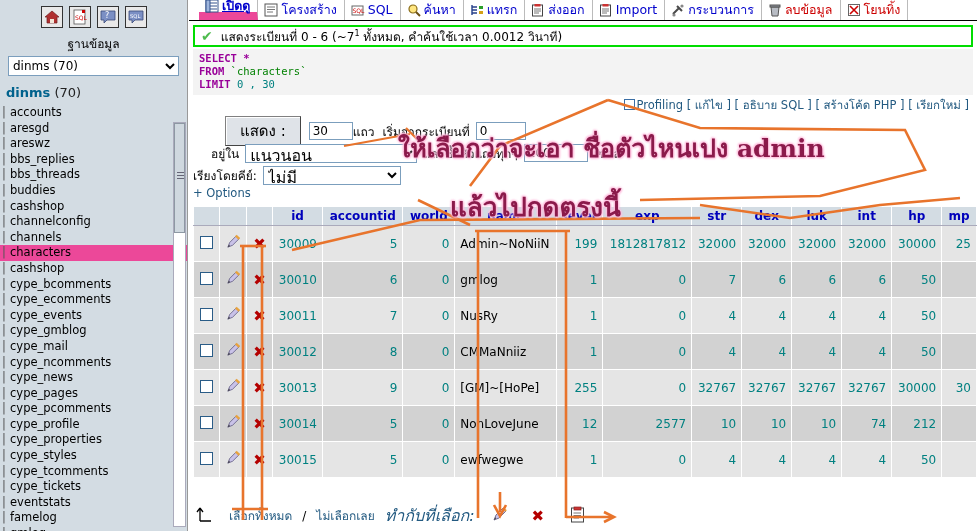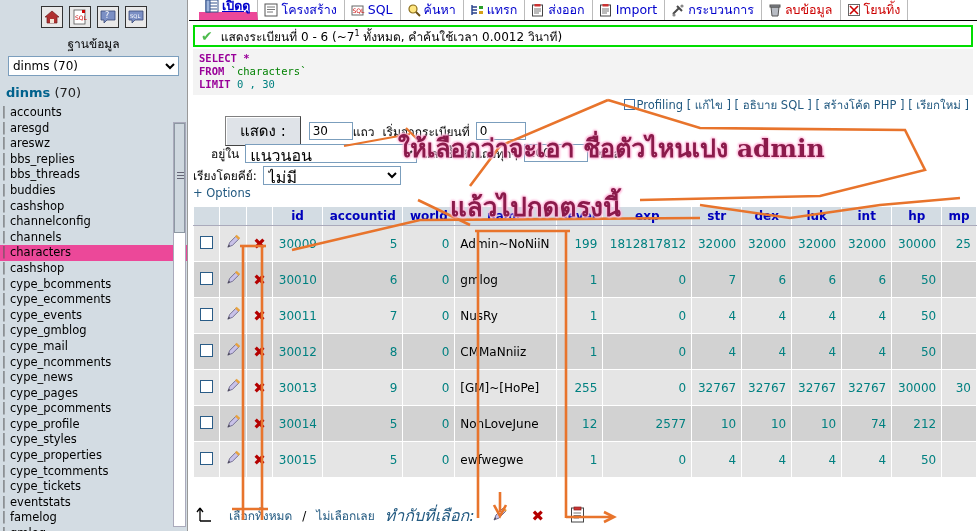--- a/index.html
+++ b/index.html
@@ -253,22 +253,22 @@
         <li>cype_bcomments</li>
         <li>cype_ecomments</li>
         <li>cype_events</li>
         <li>cype_gmblog</li>
         <li>cype_mail</li>
         <li>cype_ncomments</li>
         <li>cype_news</li>
         <li>cype_pages</li>
         <li>cype_pcomments</li>
         <li>cype_profile</li>
+        <li>cype_properties</li>
         <li>cype_styles</li>
-        <li>cype_properties</li>
         <li>cype_tcomments</li>
         <li>cype_tickets</li>
         <li>eventstats</li>
         <li>famelog</li>
         <li>gmlog</li>
       </ul>
 
     <div id="sb-scroll">
       <div id="sb-thumb">
           <div class="grip"></div>

